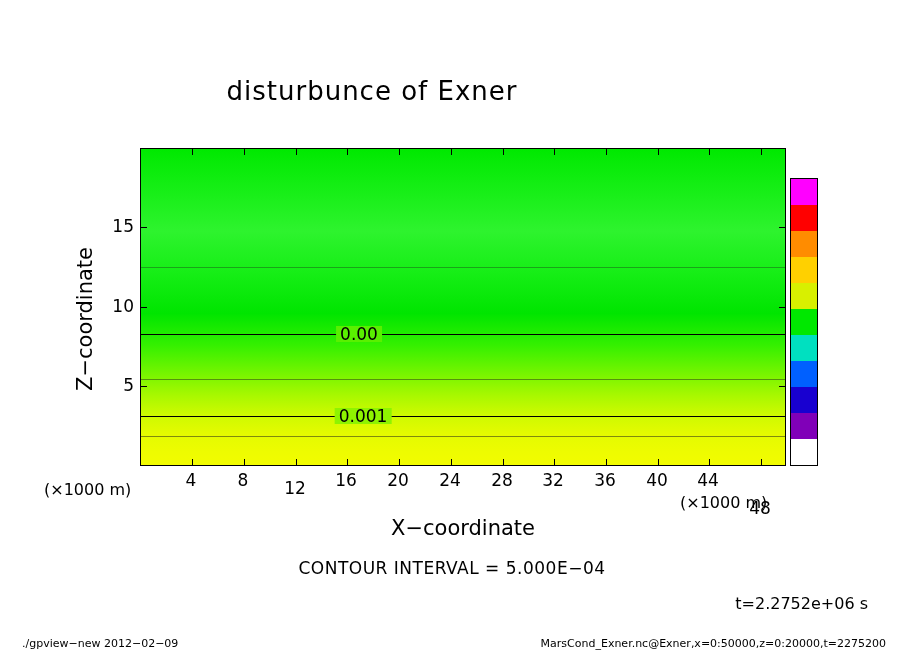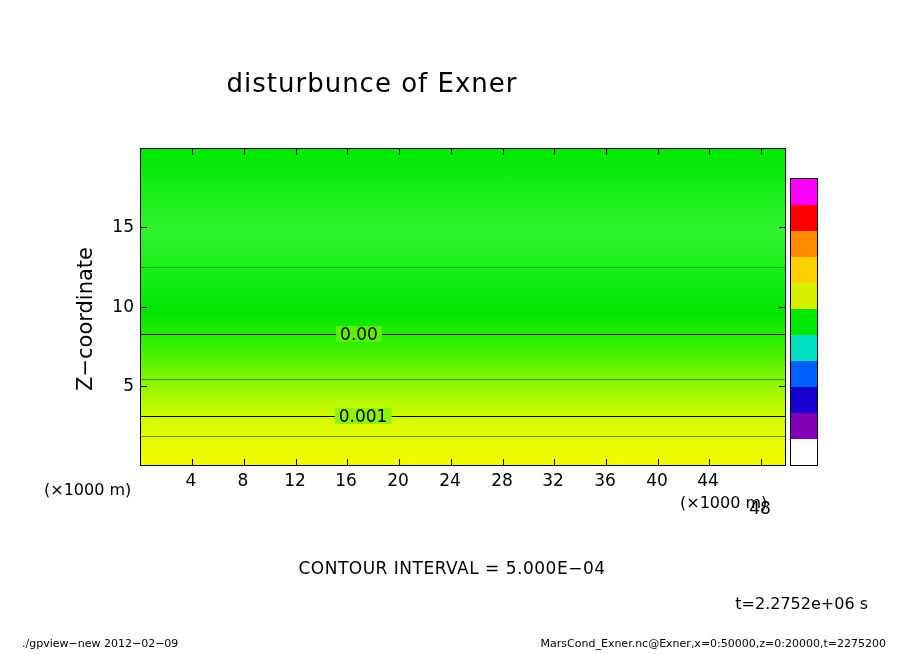--- a/index.html
+++ b/index.html
@@ -18,21 +18,21 @@
   #stage {
     position: absolute;
     left: 0; top: 0;
     width: 904px;
     height: 654px;
   }
   .abs { position: absolute; }
 
   
   #chart-title {
-    left: 0; top: 68px;
+    left: 0; top: 76px;
     width: 744px;
     text-align: center;
     font-size: 26px;
     letter-spacing: 1px;
     color: #000;
   }
 
   
   #plot-frame {
     left: 140px;
@@ -266,36 +266,37 @@
     <div class="tick-y" style="top:78px;"></div>
     <div class="tick-y" style="top:158px;"></div>
     <div class="tick-y" style="top:237px;"></div>
     <div class="tick-y-right" style="top:78px;"></div>
     <div class="tick-y-right" style="top:158px;"></div>
     <div class="tick-y-right" style="top:237px;"></div>
   </div>
 
   <div class="xticklabel" style="left:191px;">4</div>
   <div class="xticklabel" style="left:243px;">8</div>
-  <div class="xticklabel" style="left:295px;">12</div>
+  <div class="xticklabel" style="left:295px;margin-top:8px;">12</div>
   <div class="xticklabel" style="left:346px;">16</div>
   <div class="xticklabel" style="left:398px;">20</div>
   <div class="xticklabel" style="left:450px;">24</div>
   <div class="xticklabel" style="left:502px;">28</div>
   <div class="xticklabel" style="left:553px;">32</div>
   <div class="xticklabel" style="left:605px;">36</div>
   <div class="xticklabel" style="left:657px;">40</div>
   <div class="xticklabel" style="left:708px;">44</div>
   <div class="xticklabel" style="left:760px;margin-top:28px;">48</div>
 
   <div class="yticklabel" style="top:226px;">15</div>
   <div class="yticklabel" style="top:306px;">10</div>
   <div class="yticklabel" style="top:385px;">5</div>
 
   <div class="abs" id="ylabel">Z−coordinate</div>
+  <div class="abs" id="xlabel">X−coordinate</div>
   <div class="abs" id="units-left">(×1000 m)</div>
   <div class="abs" id="units-right">(×1000 m)</div>
 
   <div class="abs" id="colorbar">
     <div class="cb-cell" style="background:#ff00ff;"></div>
     <div class="cb-cell" style="background:#ff0000;"></div>
     <div class="cb-cell" style="background:#ff8c00;"></div>
     <div class="cb-cell" style="background:#ffd000;"></div>
     <div class="cb-cell" style="background:#d8f000;"></div>
     <div class="cb-cell" style="background:#00e800;"></div>

